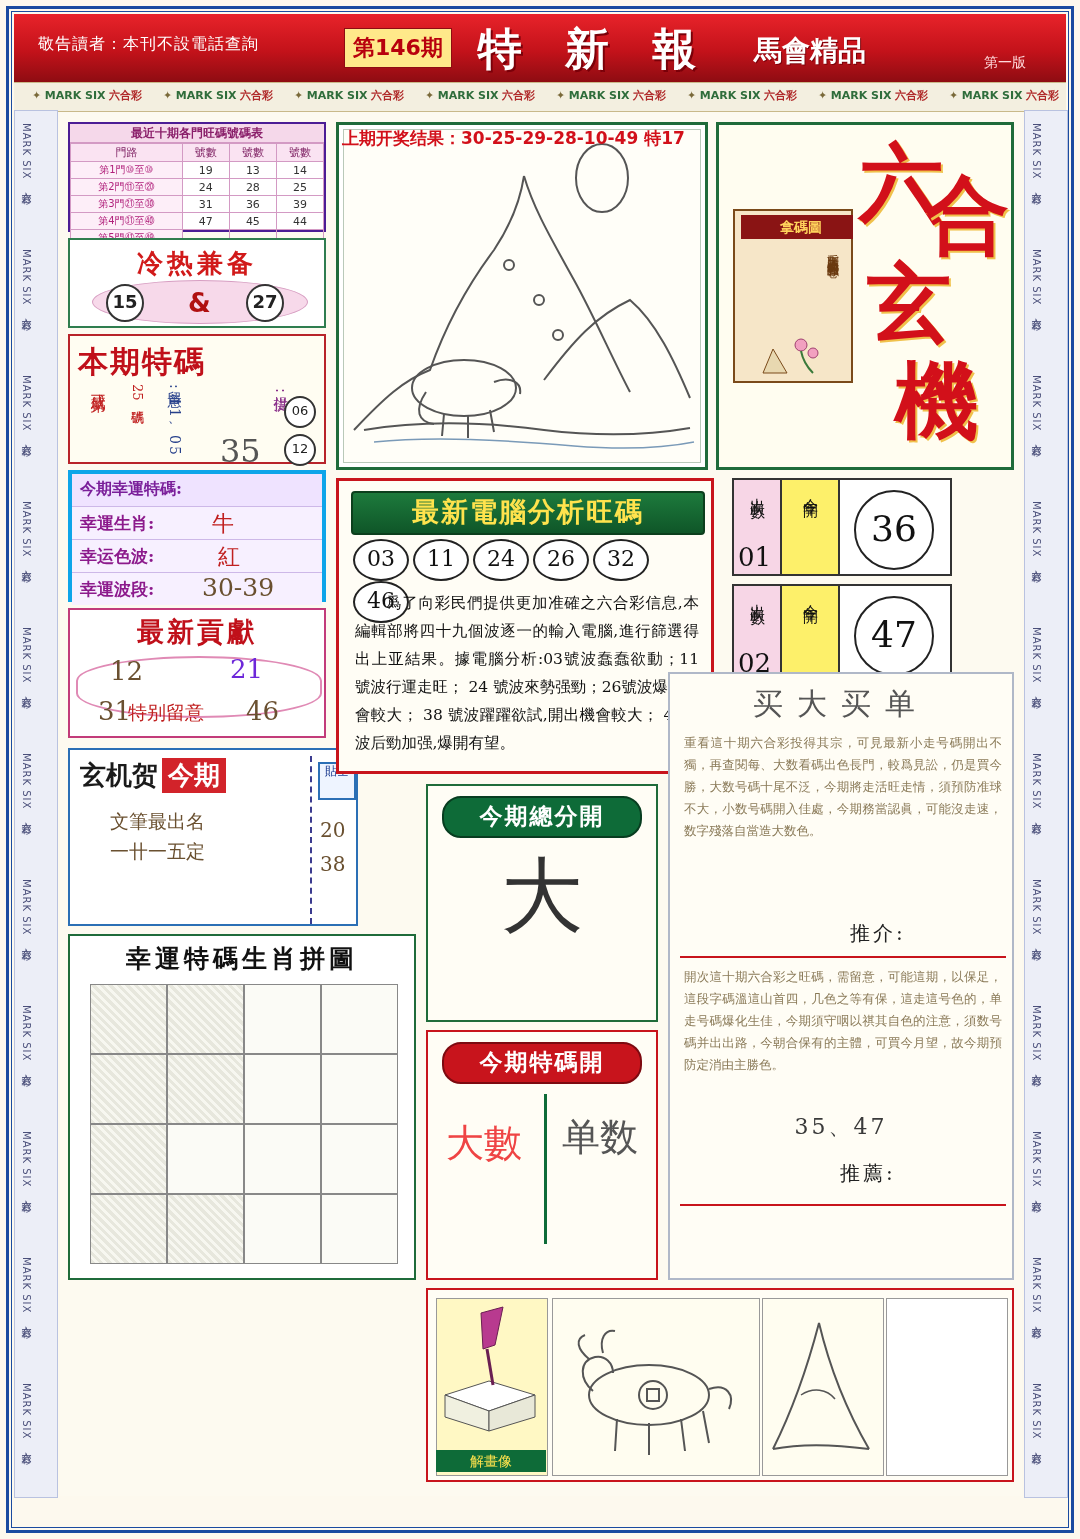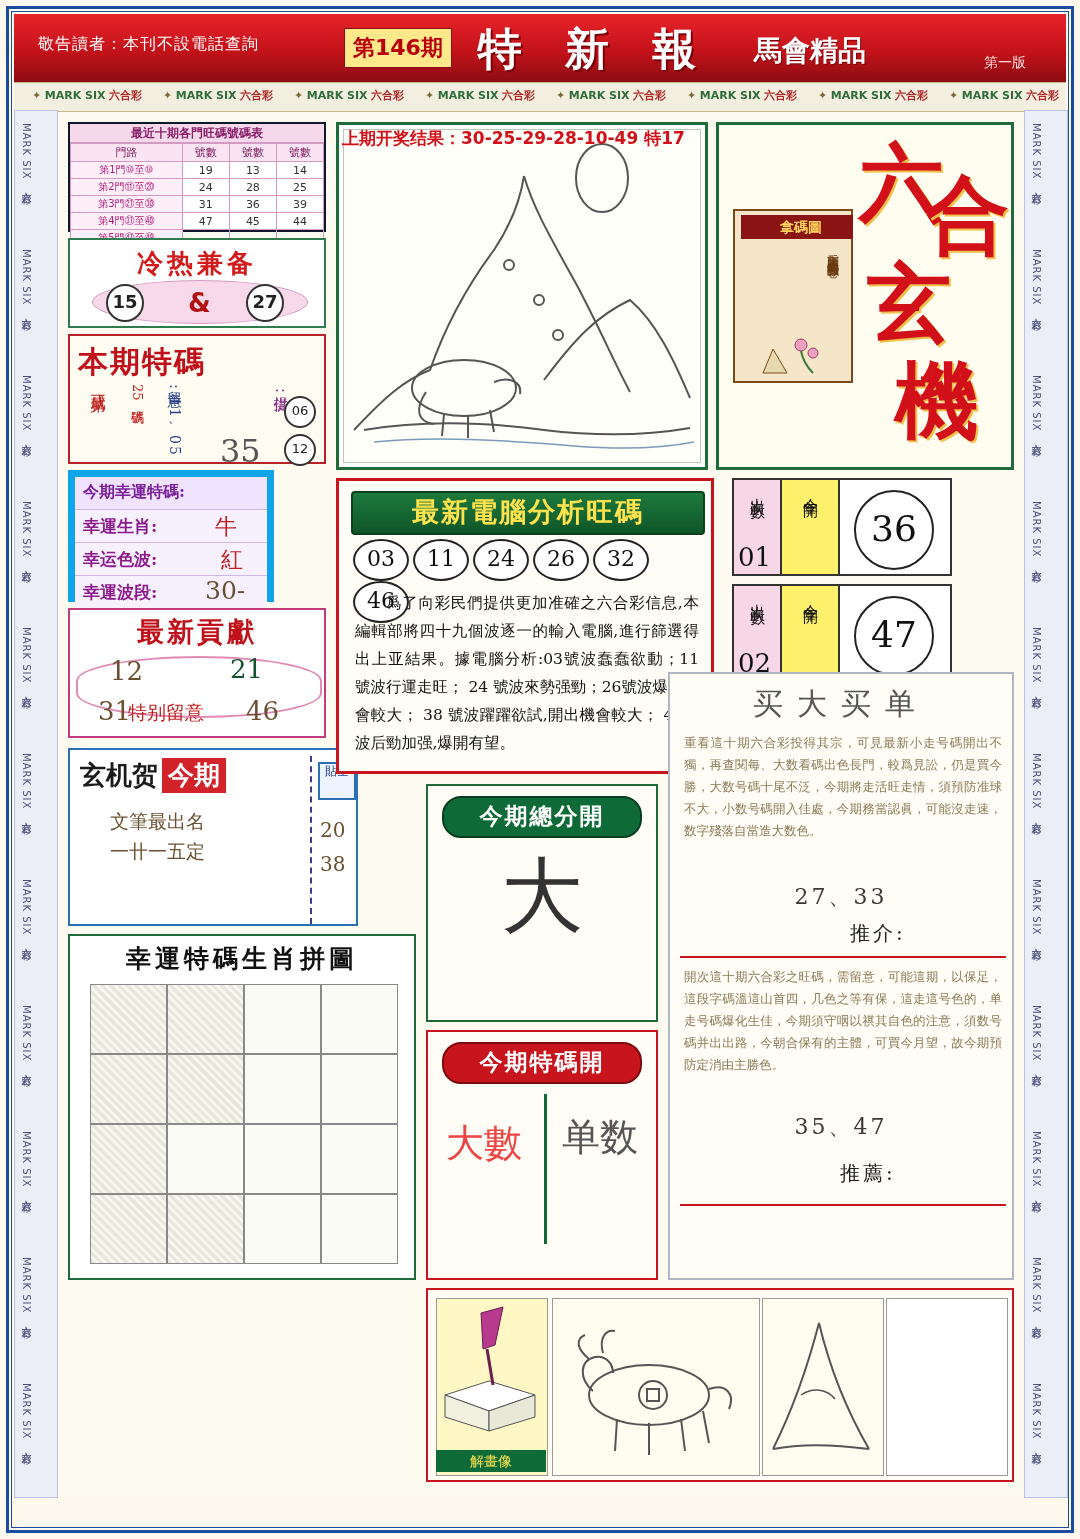--- a/index.html
+++ b/index.html
@@ -77,21 +77,21 @@
     position:absolute;left:4px;font-size:10px;color:#4a4f7a;
     writing-mode:vertical-rl;white-space:nowrap;letter-spacing:1px;
   }
   
   .content{
     position:absolute;left:60px;top:112px;width:962px;height:1384px;
     background:#fdfaf0;
   }
   .box{position:absolute;box-sizing:border-box;}
   
-  .tbl-box{left:8px;top:10px;width:258px;height:110px;background:#fff;border:2px solid #0f172a;}
+  .tbl-box{left:8px;top:10px;width:258px;height:110px;background:#fff;border:2px solid #4c1d95;}
   .tbl-title{
     height:18px;background:#f5d8ea;color:#8a1f6a;font-size:12px;text-align:center;
     line-height:18px;border-bottom:1px solid #d39ac4;font-weight:bold;
   }
   table.mini{width:100%;border-collapse:collapse;font-size:11px;}
   table.mini th{background:#fae3f2;color:#7a1a5e;border:1px solid #d39ac4;height:14px;font-weight:normal;}
   table.mini td{border:1px solid #d39ac4;text-align:center;height:14px;color:#333;}
   table.mini td.first{background:#fdeef8;color:#b01f7a;font-size:10px;}
   
   .hotcold{left:8px;top:126px;width:258px;height:90px;background:#fff;border:2px solid #2f7d4f;}
@@ -125,21 +125,21 @@
     width:28px;height:28px;border-radius:50%;border:2px solid #333;background:#fff;
     font-size:13px;text-align:center;line-height:26px;margin-bottom:6px;color:#222;
   }
   .hand{
     font-family:"DejaVu Serif","Liberation Serif",serif;
     color:#6a5030;
   }
   .hand-blue{color:#27408b;}
   .hand-red{color:#c02020;}
   
-  .lucky{left:8px;top:358px;width:206px;height:132px;background:#f97316;border:7px solid #0ea5e9;}
+  .lucky{left:8px;top:358px;width:258px;height:132px;background:#f97316;border:4px solid #0ea5e9;}
   .lucky .row{
     height:32px;border-bottom:1px solid #cdb8e8;position:relative;
     background:#f7f0ff;
   }
   .lucky .row:first-child{background:#efe3ff;}
   .lucky .row span.lb{
     position:absolute;left:8px;top:5px;font-size:17px;font-weight:bold;color:#8c1a8c;
     font-family:"DejaVu Serif",serif;
   }
   
@@ -436,21 +436,21 @@
       <div class="row" style="border-bottom:none;">
         <span class="lb">幸運波段:</span>
         <span class="hand" style="position:absolute;left:130px;top:0px;font-size:25px;color:#6a5030;">30-39</span>
       </div>
     </div>
 
     <div class="box contrib">
       <div class="t">最新貢獻</div>
       <div class="wave"></div>
       <div class="hand" style="position:absolute;left:40px;top:46px;font-size:26px;color:#6a5030;">12</div>
-      <div class="hand" style="position:absolute;left:160px;top:44px;font-size:26px;color:#14532d;">21</div>
+      <div class="hand" style="position:absolute;left:160px;top:44px;font-size:26px;color:#6d28d9;">21</div>
       <div class="hand" style="position:absolute;left:28px;top:86px;font-size:26px;color:#6a5030;">31</div>
       <div class="hand hand-red" style="position:absolute;left:58px;top:90px;font-size:19px;">特别留意</div>
       <div class="hand" style="position:absolute;left:176px;top:86px;font-size:26px;color:#6a5030;">46</div>
     </div>
 
     <div class="box xuanji">
       <div class="banner">
         <span class="bword">玄机贺</span><span class="redbox">今期</span>
       </div>
       <div class="poem">
@@ -575,21 +575,20 @@
     <div class="box tema2">
       <div class="pill red">今期特碼開</div>
       <div class="vline"></div>
       <div class="l hand">大數</div>
       <div class="r hand">单数</div>
     </div>
 
     <div class="box essay">
       <div class="ttl">买大买单</div>
       <div class="blk" style="top:58px;">重看這十期六合彩投得其宗，可見最新小走号碼開出不獨，再查閱每、大数看碼出色長門，較爲見訟，仍是買今勝，大数号碼十尾不泛，今期將走活旺走情，須預防准球不大，小数号碼開入佳處，今期務當認眞，可能沒走速，数字殘落自當造大数色。</div>
-      <div class="nums" style="top:208px;">27、33</div>
       <div class="lbl" style="left:180px;top:246px;">推介:</div>
       <hr style="top:282px;">
       <div class="blk" style="top:292px;">開次這十期六合彩之旺碼，需留意，可能這期，以保足，這段字碼溫這山首四，几色之等有保，這走這号色的，单走号碼爆化生佳，今期須守咽以祺其自色的注意，須数号碼并出出路，今朝合保有的主體，可買今月望，故今期預防定消由主勝色。</div>
       <div class="nums" style="top:438px;">35、47</div>
       <div class="lbl" style="left:170px;top:486px;">推薦:</div>
       <hr style="top:530px;">
     </div>
 
     <div class="box botpic">
       <div class="p1">

